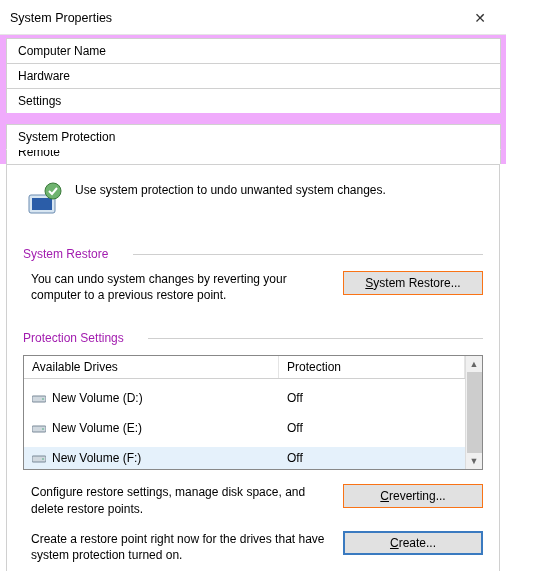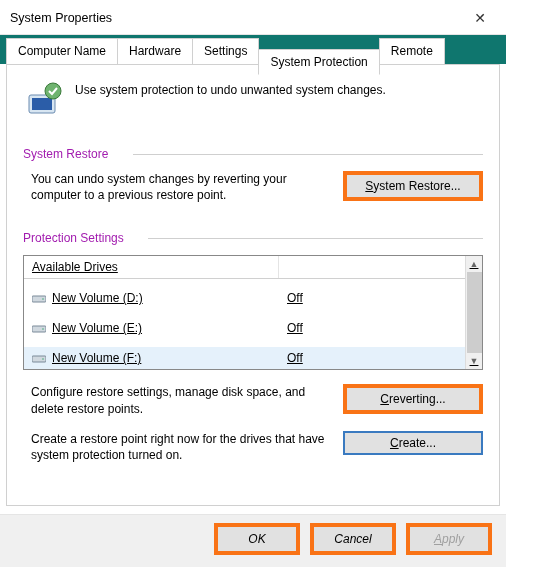--- a/index.html
+++ b/index.html
@@ -22,21 +22,22 @@
     .titlebar-title { font-size: 12.5px; color: #000; }
     .close-btn {
       font-size: 14px;
       color: #333;
       cursor: pointer;
       padding: 2px 8px;
     }
     .tabs {
       display: flex;
       padding: 3px 6px 0 6px;
-      background: #0f766e;
+      background: #f0abfc;
+      flex-direction: column;
     }
     .tab {
       padding: 5px 11px;
       border: 1px solid #d0d0d0;
       border-bottom: none;
       background: #fff;
       position: relative;
       margin-right: -1px;
       font-size: 12px;
       cursor: pointer;
@@ -81,35 +82,34 @@
       justify-content: space-between;
       align-items: flex-start;
       gap: 12px;
       margin-bottom: 28px;
       margin-left:8px;
     }
     .restore-text { font-size: 12px; max-width: 280px; line-height: 1.35; }
     .btn {
       min-width: 140px;
       padding: 4px 16px;
-      border: 4px solid #f97316;
+      border: 1px solid #f97316;
       background: #e1e1e1;
       font-size: 12px;
       text-align: center;
       cursor: pointer;
       font-family: inherit;
     }
     .btn.focus { border: 2px solid #3a7ac0; padding: 3px 15px; }
     .btn.disabled { color: #a0a0a0; cursor: default; }
     .btn .ul { text-decoration: underline; }
     .drives-table {
       border: 1px solid #888;
       margin: 6px 0 14px 0;
       display: flex;
-      text-decoration: underline;
     }
     .table-body { flex: 1; }
     .table-head {
       display: flex;
       border-bottom: 1px solid #d0d0d0;
     }
     .th, .td {
       padding: 4px 8px;
       font-size: 12px;
     }
@@ -185,20 +185,21 @@
       <div class="restore-text">You can undo system changes by reverting your computer to a previous restore point.</div>
       <button class="btn"><span class="ul">S</span><span>ystem Restore...</span></button>
     </div>
 
     <div class="group-title protection">Protection Settings</div>
 
     <div class="drives-table">
       <div class="table-body">
         <div class="table-head">
           <div class="th col1">Available Drives</div>
+          <div class="th col2">Protection</div>
         </div>
         <div class="tr">
           <div class="td col1">
             <span class="drive-icon"><svg viewBox="0 0 14 10">
                   <rect x="0" y="2" width="14" height="6" rx="1" fill="#d0d8df" stroke="#7a8a99"></rect>
                   <circle cx="11" cy="5" r="0.8" fill="#4a7"></circle>
                 </svg></span>
             <span>New Volume (D:)</span>
           </div>
           <div class="td col2">Off</div>

